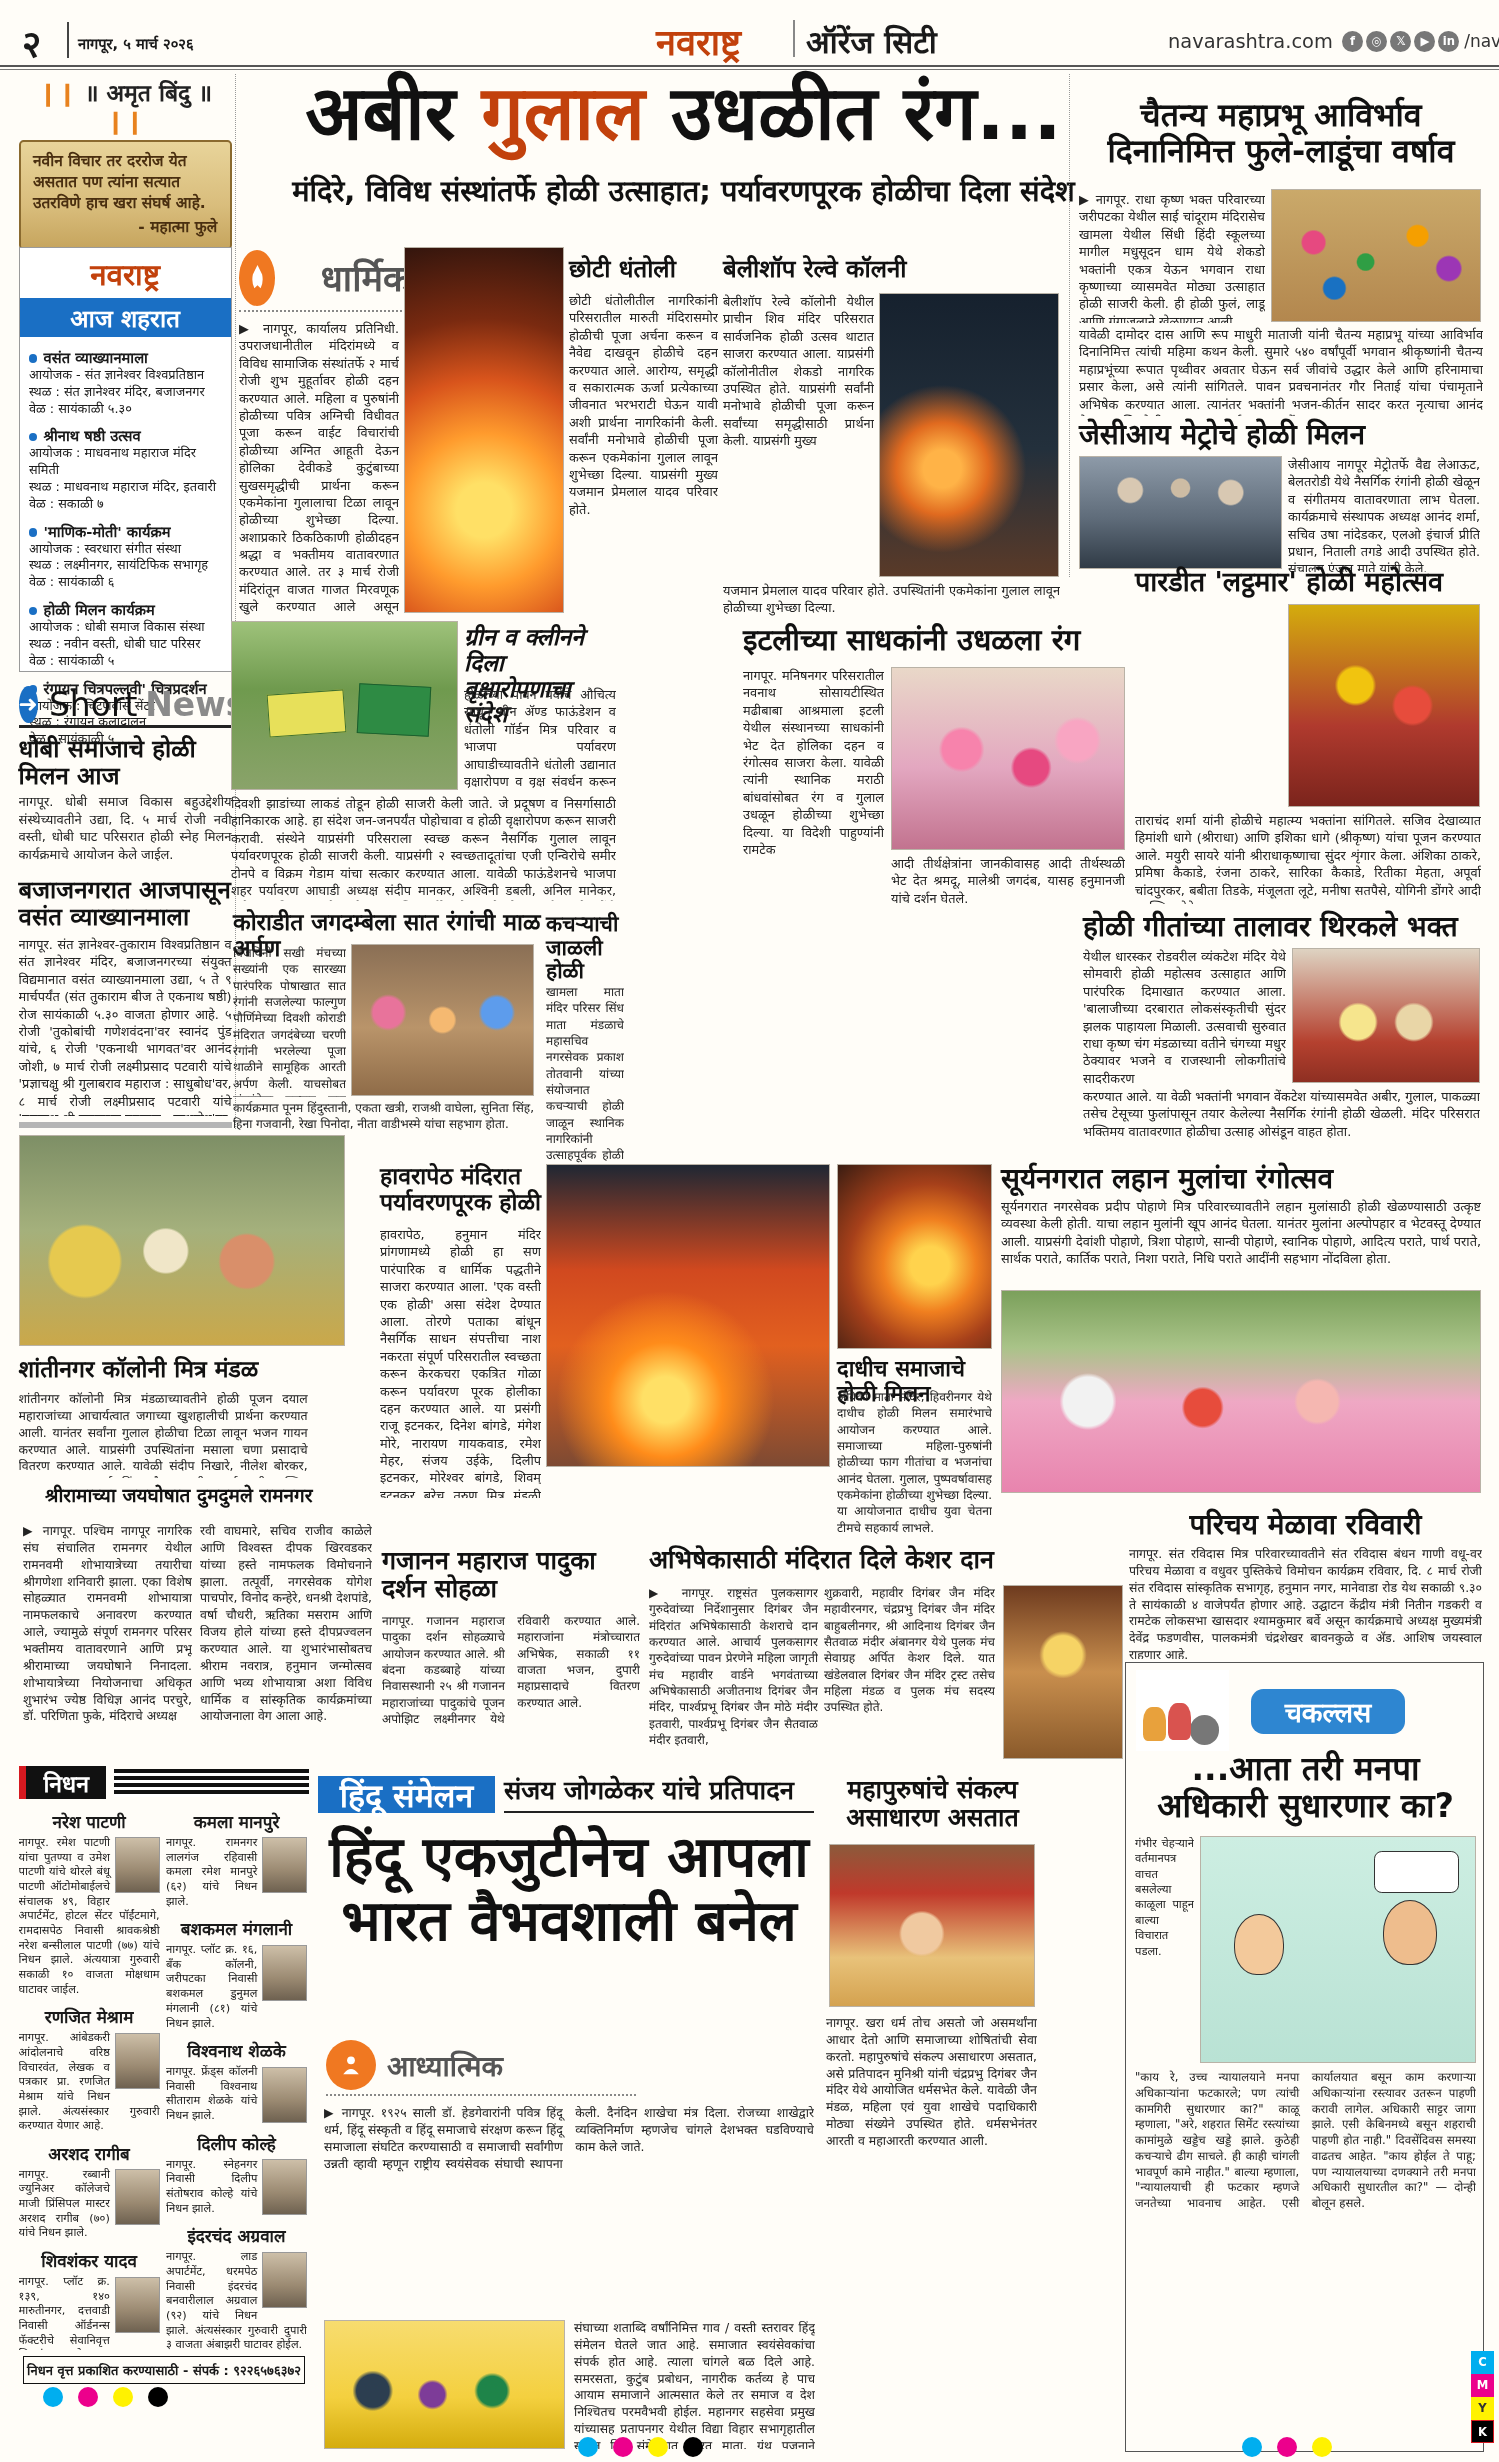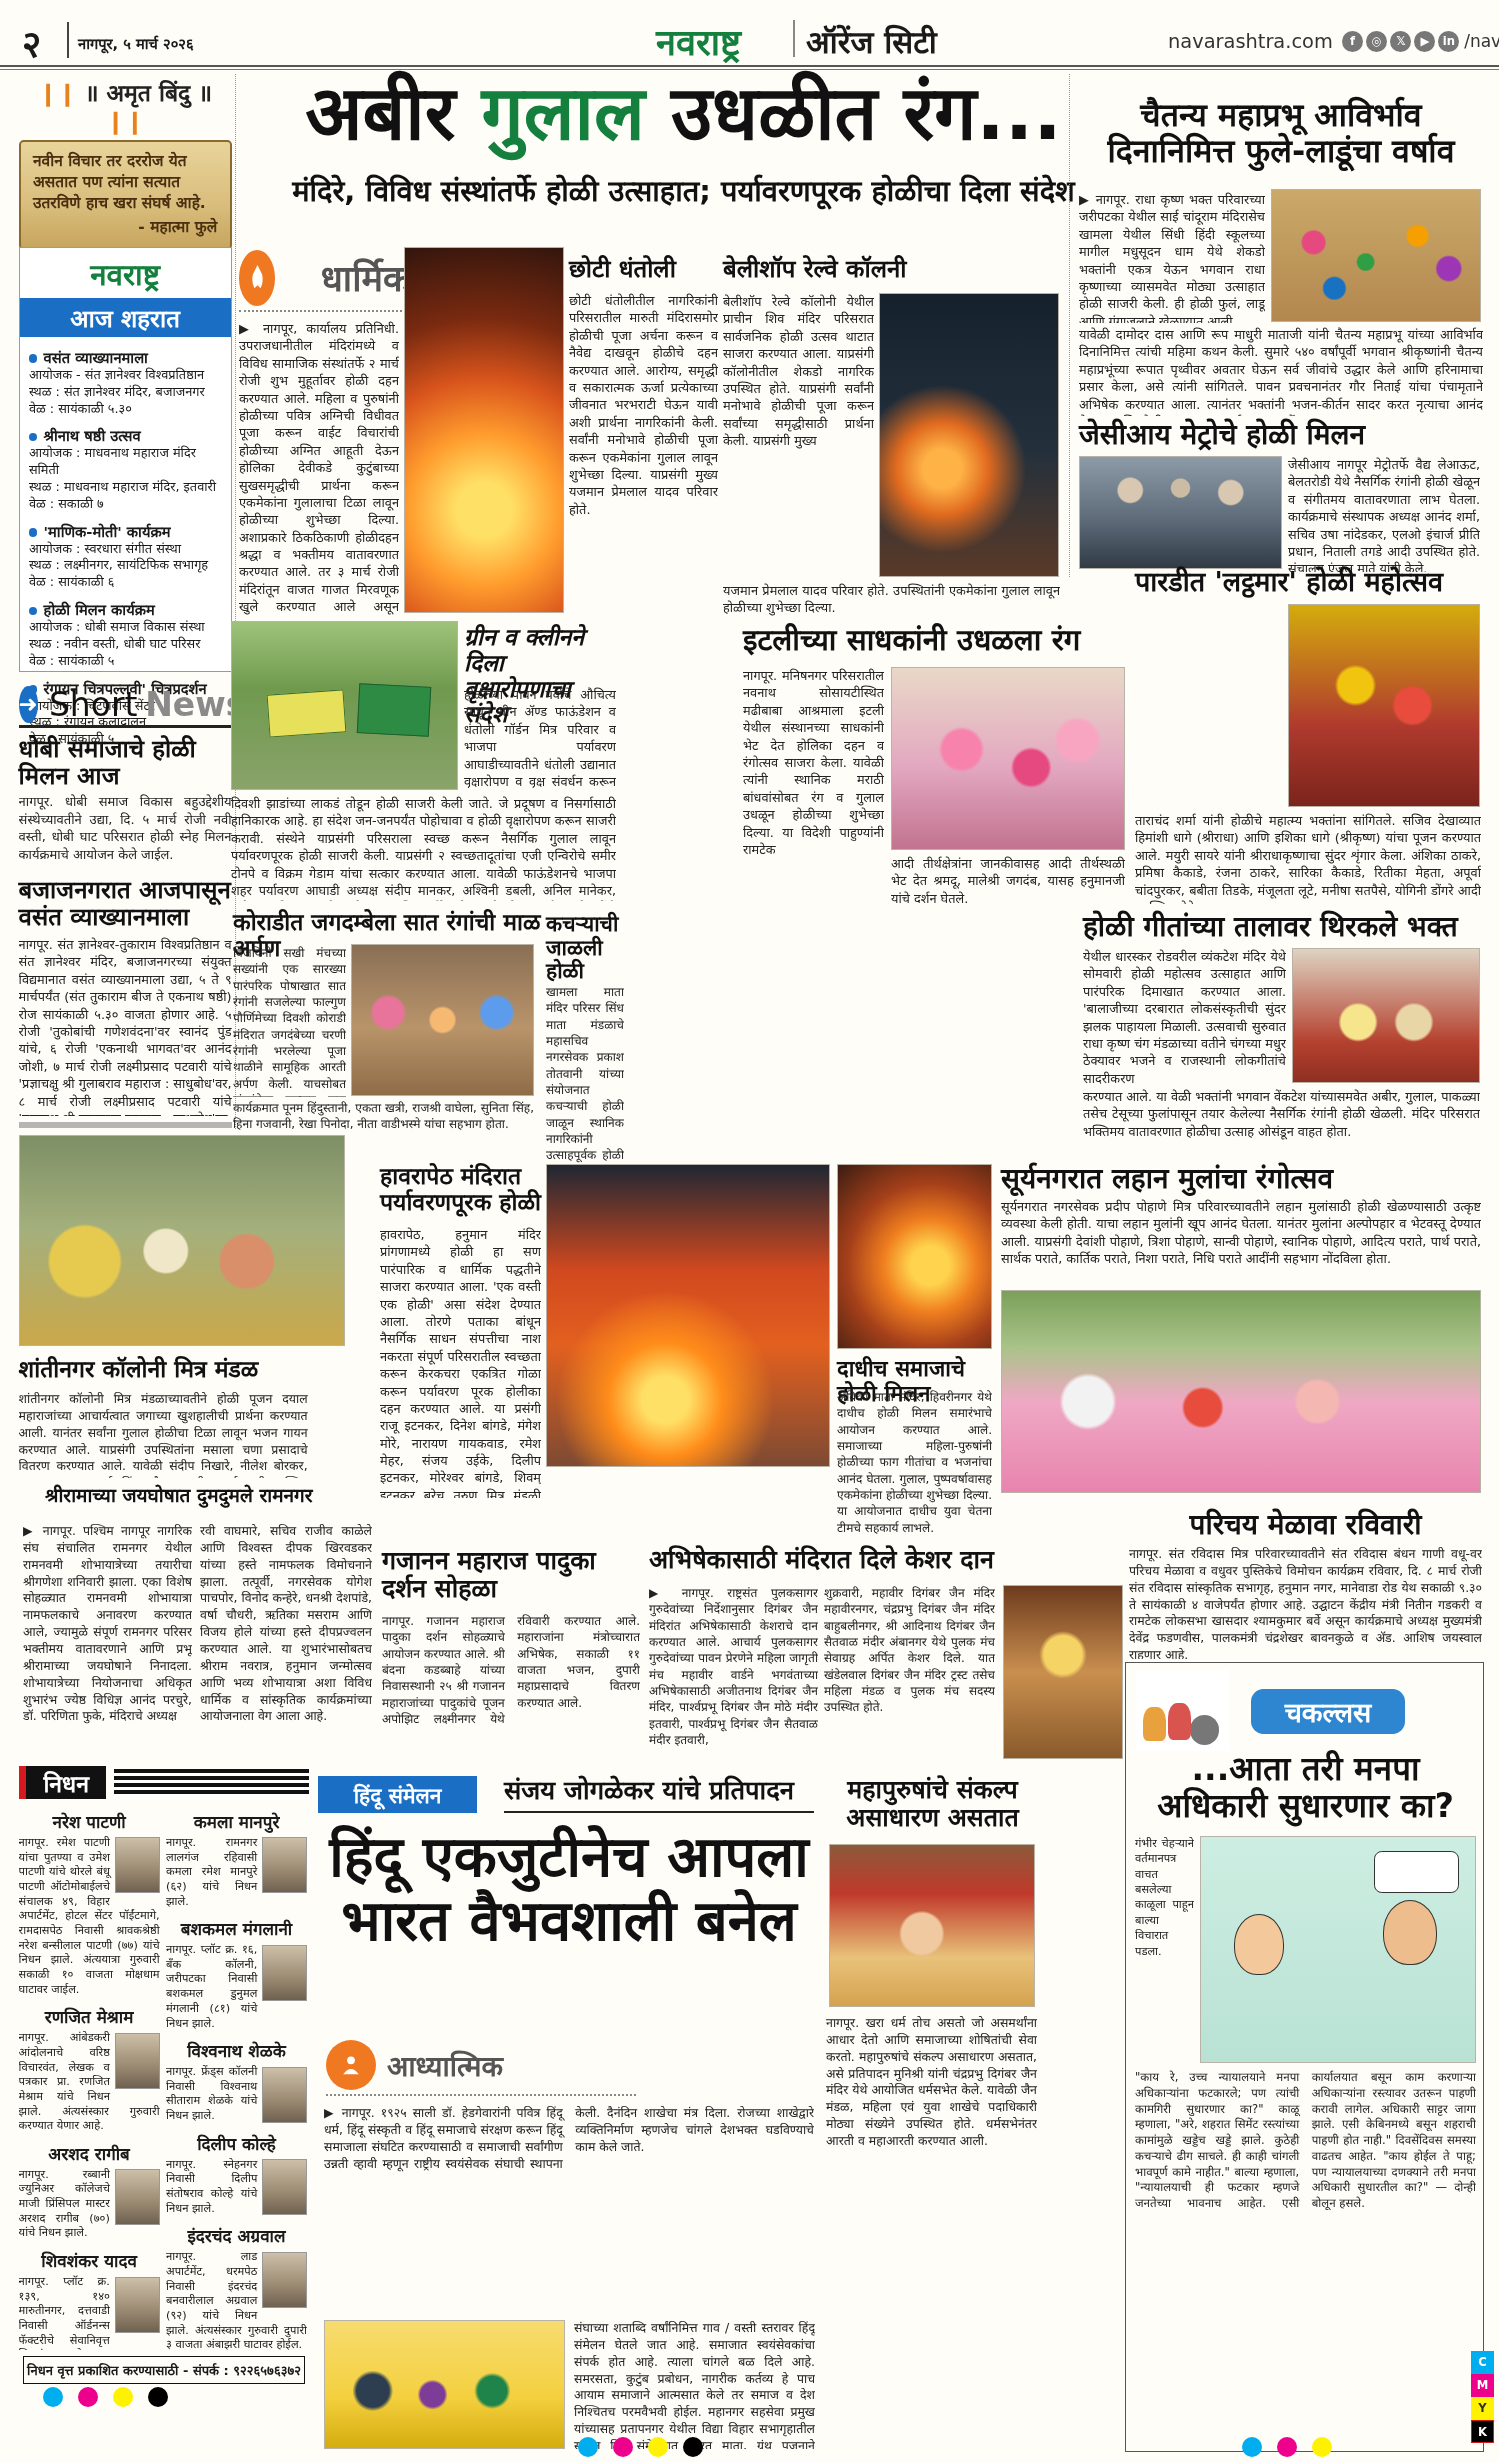--- a/index.html
+++ b/index.html
@@ -6,21 +6,21 @@
   *{box-sizing:border-box;}
   .page{position:relative;width:1499px;height:2462px;background:#fffdf8;margin:0 auto;
         font-family:"DejaVu Sans","Liberation Sans",sans-serif;color:#1a1a1a;overflow:hidden;}
   .abs{position:absolute;}
   .hl{font-weight:bold;color:#111;line-height:1.12;}
   .body-txt{text-align:justify;line-height:1.36;color:#222;overflow:hidden;}
   .photo{border:0.8px solid #b9b2a6;}
   .rule-double{border-top:2.3px solid #555;border-bottom:0.8px solid #777;height:4.7px;}
   .dotline{border-left:1.6px dotted #999;}
   .banner-blue{background:#1a6fc4;color:#fff;font-weight:bold;display:flex;align-items:center;justify-content:center;}
-  .red{color:#15803d;}
+  .red{color:#c2410c;}
   .evt-name{font-weight:bold;font-size:14.7px;margin-top:7.8px;}
   .evt-line{font-size:12.8px;line-height:1.32;}
   .dot{display:inline-block;width:8.5px;height:8.5px;border-radius:50%;background:#1a6fc4;margin-right:6.2px;}
   .soc{display:inline-flex;width:21px;height:21px;border-radius:50%;background:#777;color:#fff;
        font-size:11.6px;font-weight:bold;align-items:center;justify-content:center;margin-left:3.1px;}
   .obit-name{font-weight:bold;font-size:17px;text-align:center;margin:7.8px 0 3.1px;}
   .obit-body{font-size:11.3px;line-height:1.3;text-align:justify;}
   .obit-photo{float:right;width:45px;height:56px;margin:1.6px 0 1.6px 4.7px;border:0.8px solid #999;
        background:linear-gradient(180deg,#cdbfa8,#9b8a72 60%,#6e6150);}
   .cdot{width:20px;height:20px;border-radius:50%;display:inline-block;margin-right:11px;}
@@ -301,21 +301,21 @@
     <div class="obit-body"><span class="obit-photo"></span><span>नागपूर. फ्रेंड्स कॉलनी निवासी विश्वनाथ सीताराम शेळके यांचे निधन झाले.</span></div>
     <div class="obit-name">दिलीप कोल्हे</div>
     <div class="obit-body"><span class="obit-photo"></span><span>नागपूर. स्नेहनगर निवासी दिलीप संतोषराव कोल्हे यांचे निधन झाले.</span></div>
     <div class="obit-name">इंदरचंद अग्रवाल</div>
     <div class="obit-body"><span class="obit-photo"></span><span>नागपूर. लाड अपार्टमेंट, धरमपेठ निवासी इंदरचंद बनवारीलाल अग्रवाल (९२) यांचे निधन झाले. अंत्यसंस्कार गुरुवारी दुपारी ३ वाजता अंबाझरी घाटावर होईल.</span></div>
 
   </div>
 
   <div class="abs" style="left:23px;top:2356px;width:282px;height:28px;border:1.6px solid #111;display:flex;align-items:center;justify-content:center;font-size:13px;font-weight:bold;">निधन वृत्त प्रकाशित करण्यासाठी - संपर्क  : ९२२६५७६३७२</div>
 
-  <div class="abs banner-blue" style="left:318px;top:1776px;width:159px;height:37px;font-size:21px;">हिंदू संमेलन</div>
+  <div class="abs banner-blue" style="left:318px;top:1776px;width:177px;height:37px;font-size:32px;">हिंदू संमेलन</div>
   <div class="abs hl kicker-rule" style="left:504px;top:1776px;width:310px;font-size:25.6px;padding-bottom:6.2px;">संजय जोगळेकर यांचे प्रतिपादन</div>
   <div class="abs hl" style="left:322px;top:1825px;width:494px;font-size:56px;text-align:center;line-height:1.15;">हिंदू एकजुटीनेच आपला भारत वैभवशाली बनेल</div>
 
   <div class="abs" style="left:326px;top:2035px;width:310px;height:61px;border-bottom:2.3px dotted #888;display:flex;align-items:center;">
     <span class="badge-circle" style="width:50px;height:50px;">
       <svg width="28" height="28" viewBox="0 0 36 36">
           <circle cx="18" cy="12" r="5" fill="#fff"></circle>
           <path d="M8 30 Q18 16 28 30 Z" fill="#fff"></path>
         </svg>
     </span>

